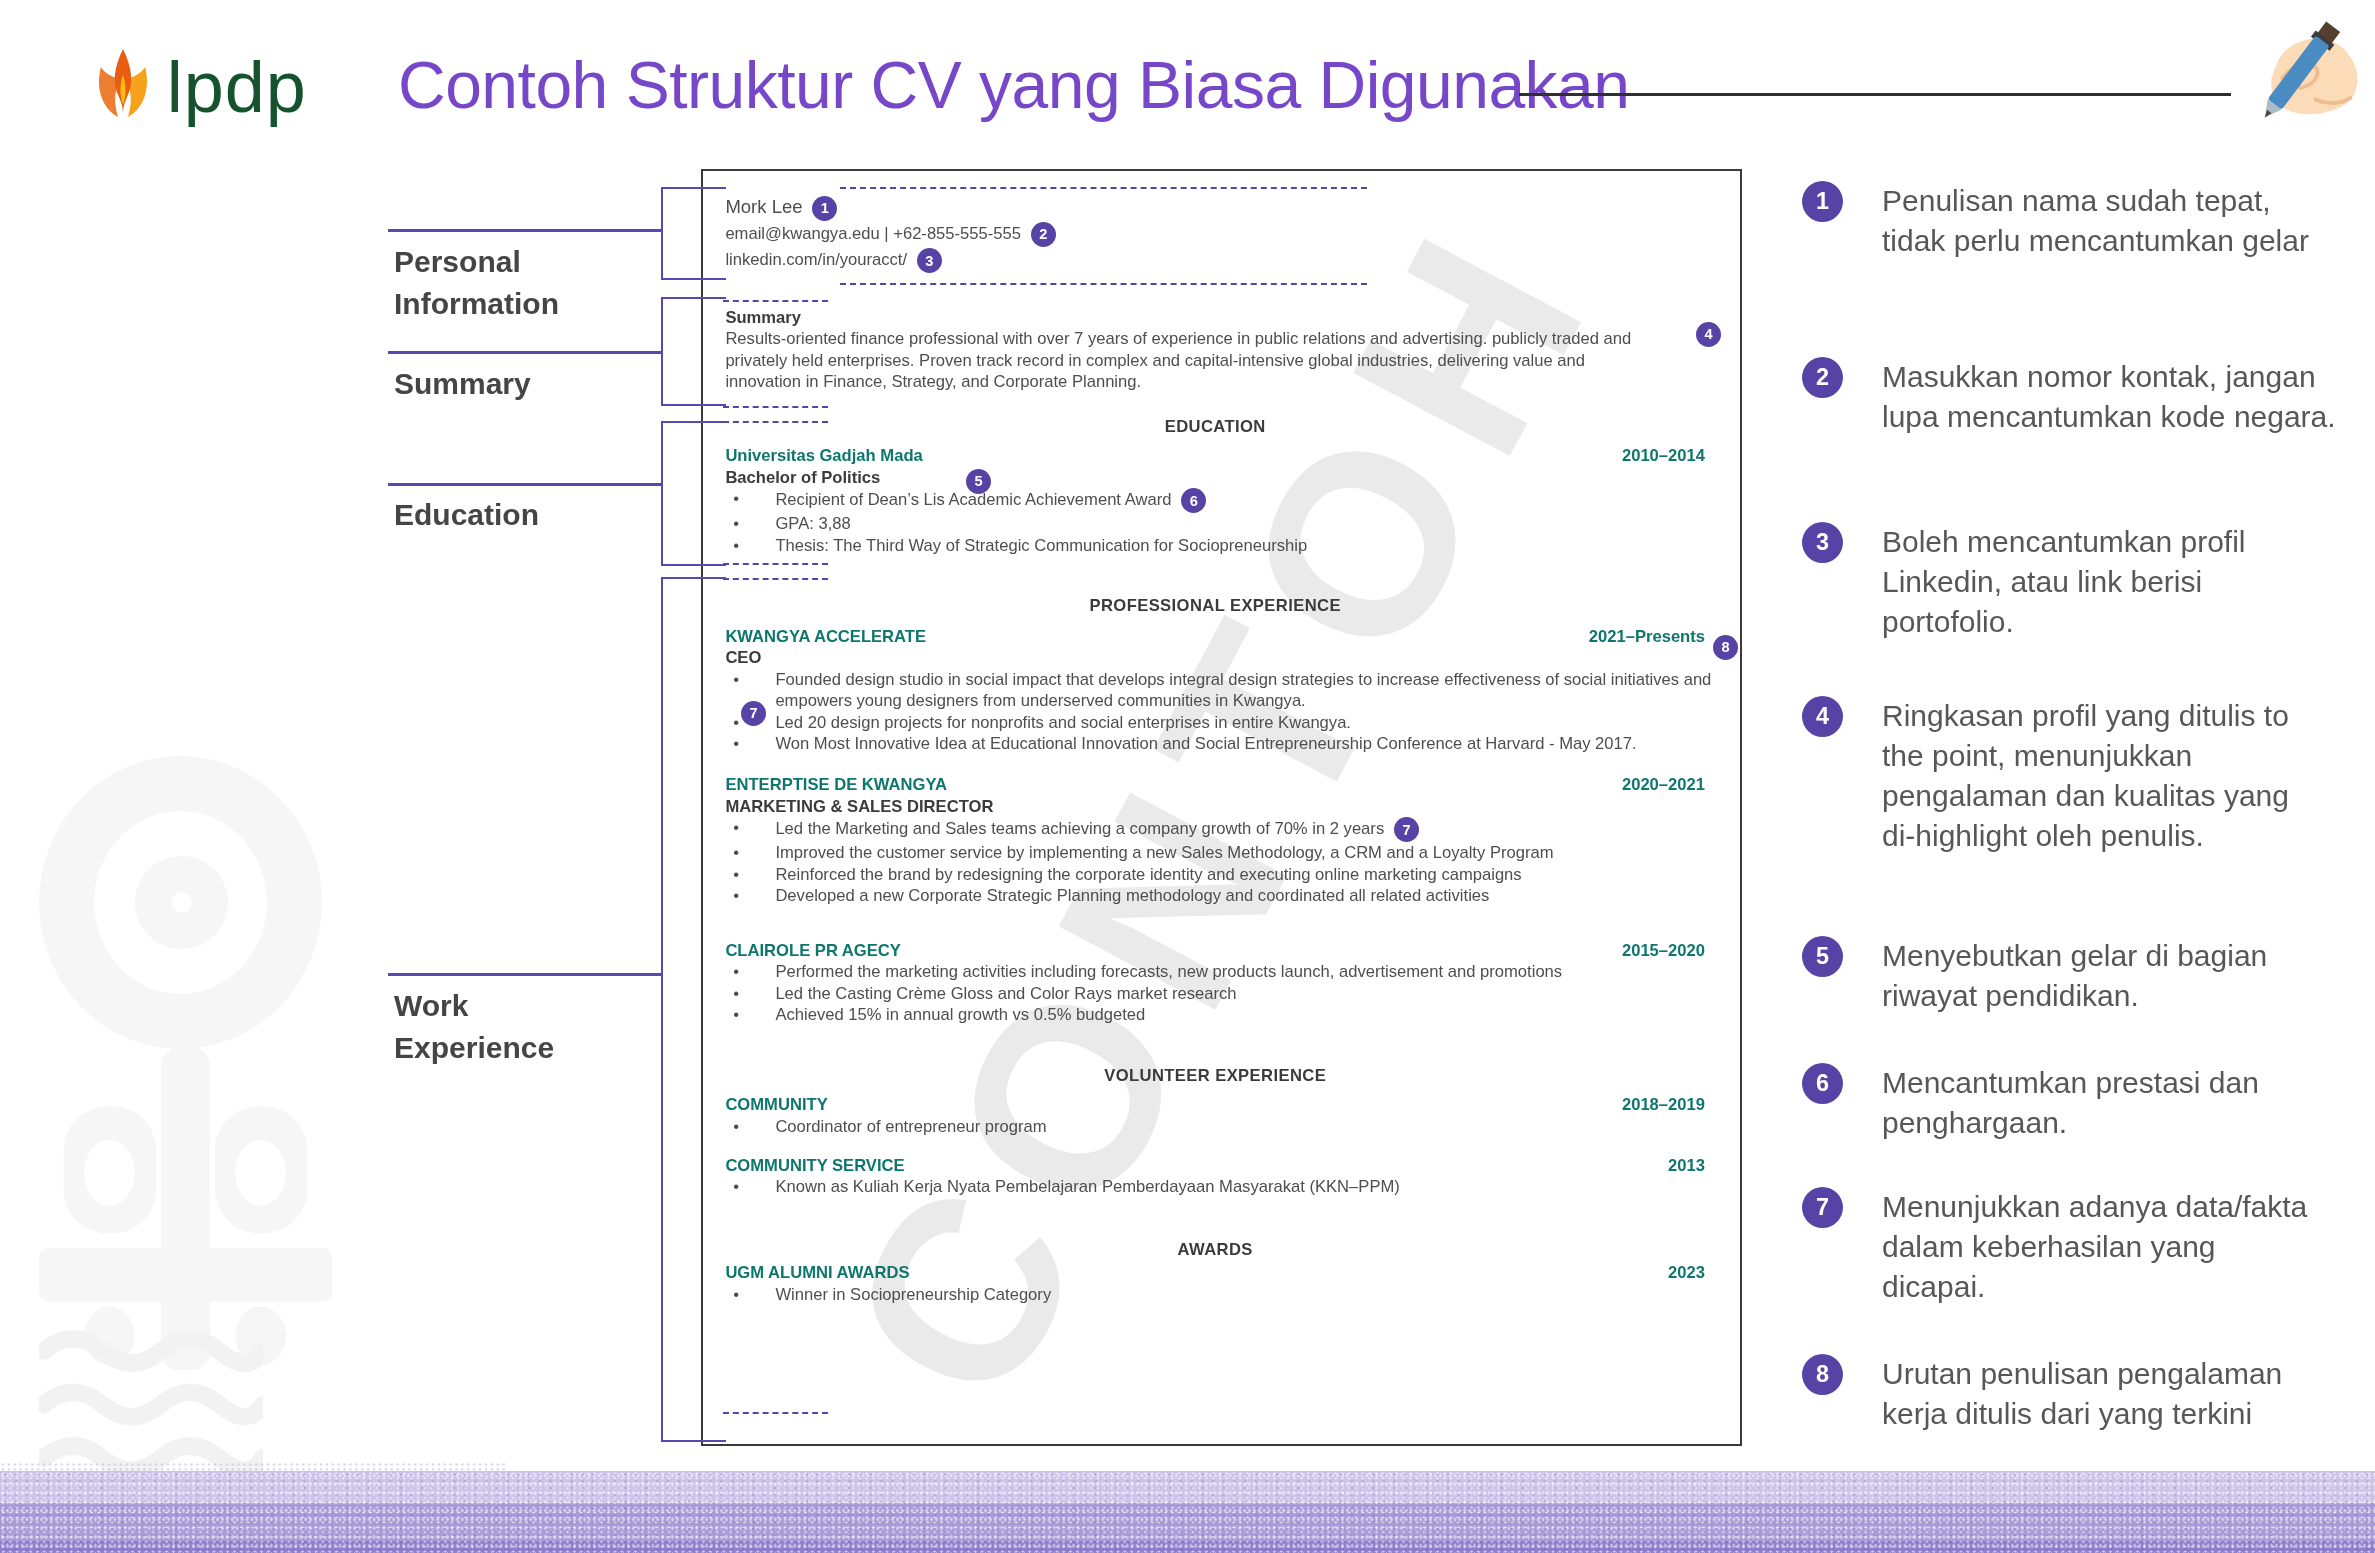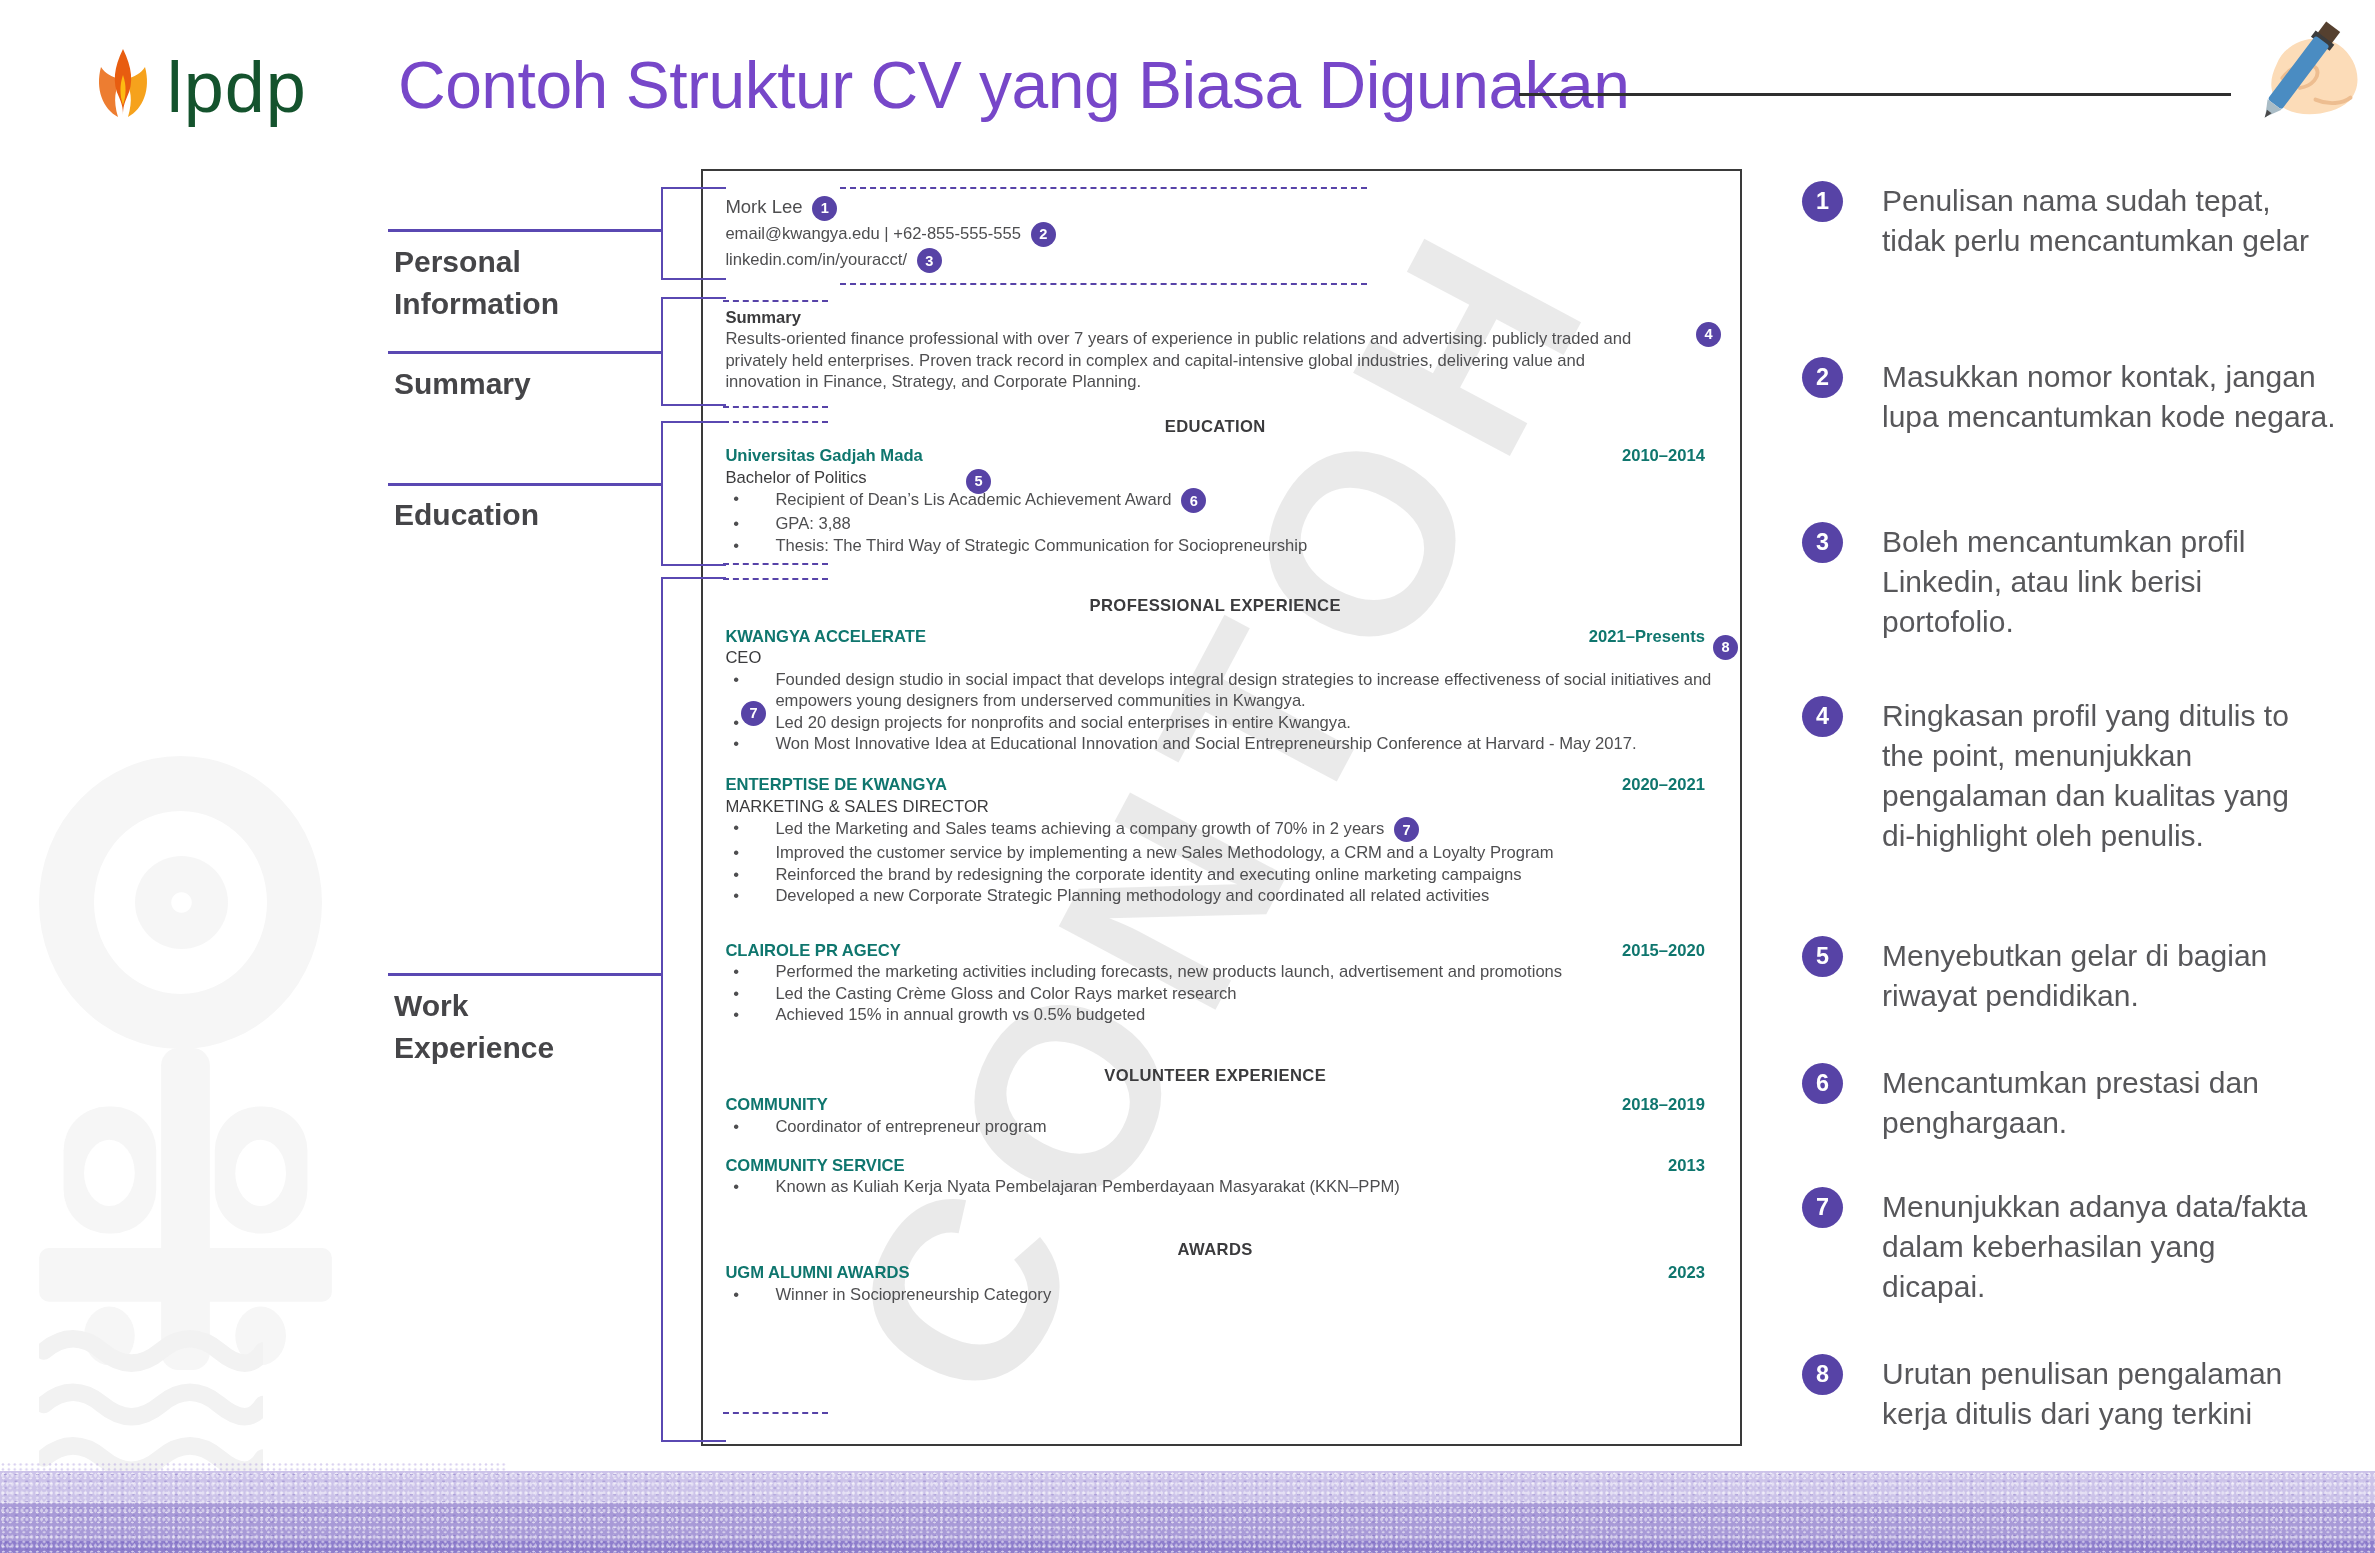--- a/index.html
+++ b/index.html
@@ -33,21 +33,21 @@
      font-size:16.6px;line-height:21.5px;color:#4e4e50;}
   .dash-wide{height:0;border-top:2.9px dashed #5743a8;width:527px;margin-left:115px;}
   .dash-short{position:absolute;left:19.5px;width:105px;height:0;border-top:2.9px dashed #5743a8;z-index:1;}
   .cv-center{}
   .cv-name{font-size:18.5px;line-height:25px;margin-top:5.9px;color:#4e4e50;}
   .cv-line{font-size:16.6px;line-height:25px;color:#4e4e50;}
   .sec-head{text-align:center;font-weight:700;color:#3b3b3d;letter-spacing:0.4px;}
   .summary-label{margin-top:21.5px;font-weight:700;color:#3b3b3d;}
   .summary-text{width:928px;}
   .job-head{display:flex;justify-content:space-between;font-weight:700;color:#0f766e;}
-  .role{font-weight:400;color:#3b3b3d;}
+  .role{font-weight:700;color:#3b3b3d;}
   ul.cv-ul{list-style:none;margin:0;padding:0;}
   ul.cv-ul li{position:relative;padding-left:50px;}
   ul.cv-ul li::before{content:"\2022";position:absolute;left:7.8px;}
   .bdg{display:inline-flex;align-items:center;justify-content:center;width:25px;height:25px;border-radius:50%;
      background:#5743a6;color:#fff;font-size:14.6px;font-weight:700;margin-left:9.8px;vertical-align:middle;line-height:1;}
   .bdg-abs{position:absolute;margin-left:0;z-index:2;}
   
   .ann{position:absolute;left:1802px;width:546px;display:flex;gap:39px;z-index:3;}
   .ann-badge{flex:none;display:flex;align-items:center;justify-content:center;width:41px;height:41px;border-radius:50%;
      background:#5743a6;color:#fff;font-size:23.4px;font-weight:700;}

